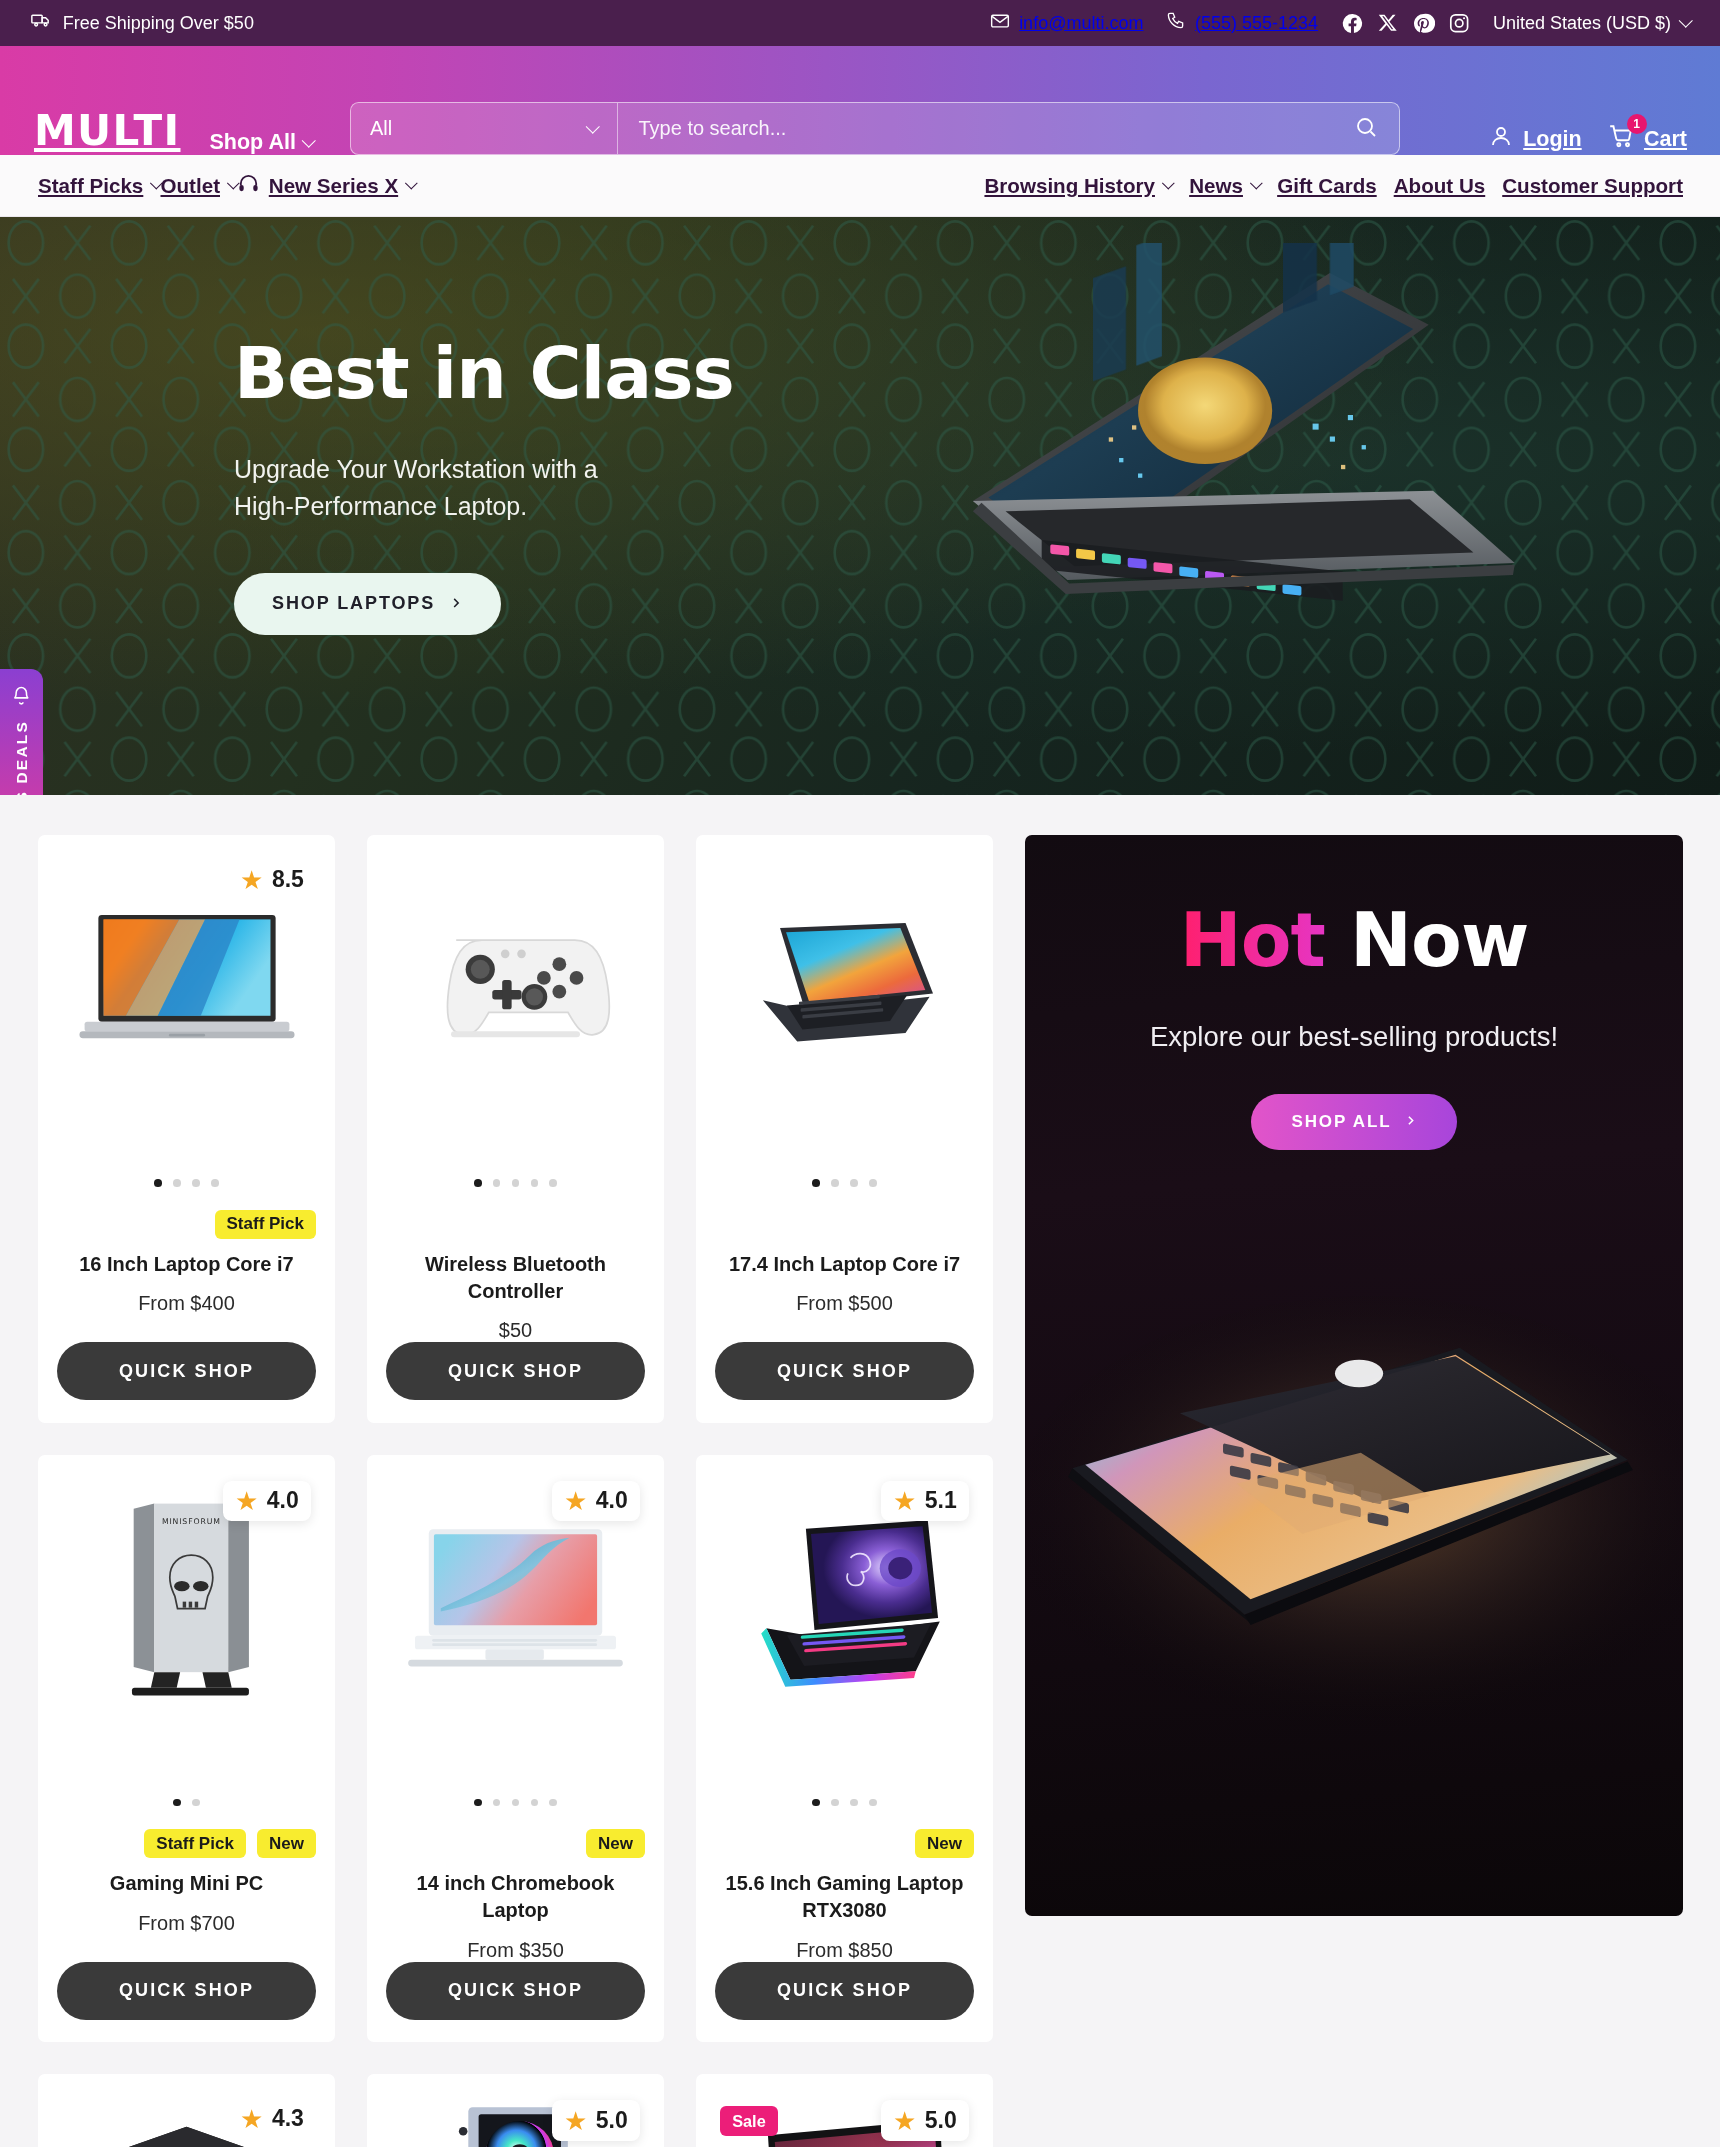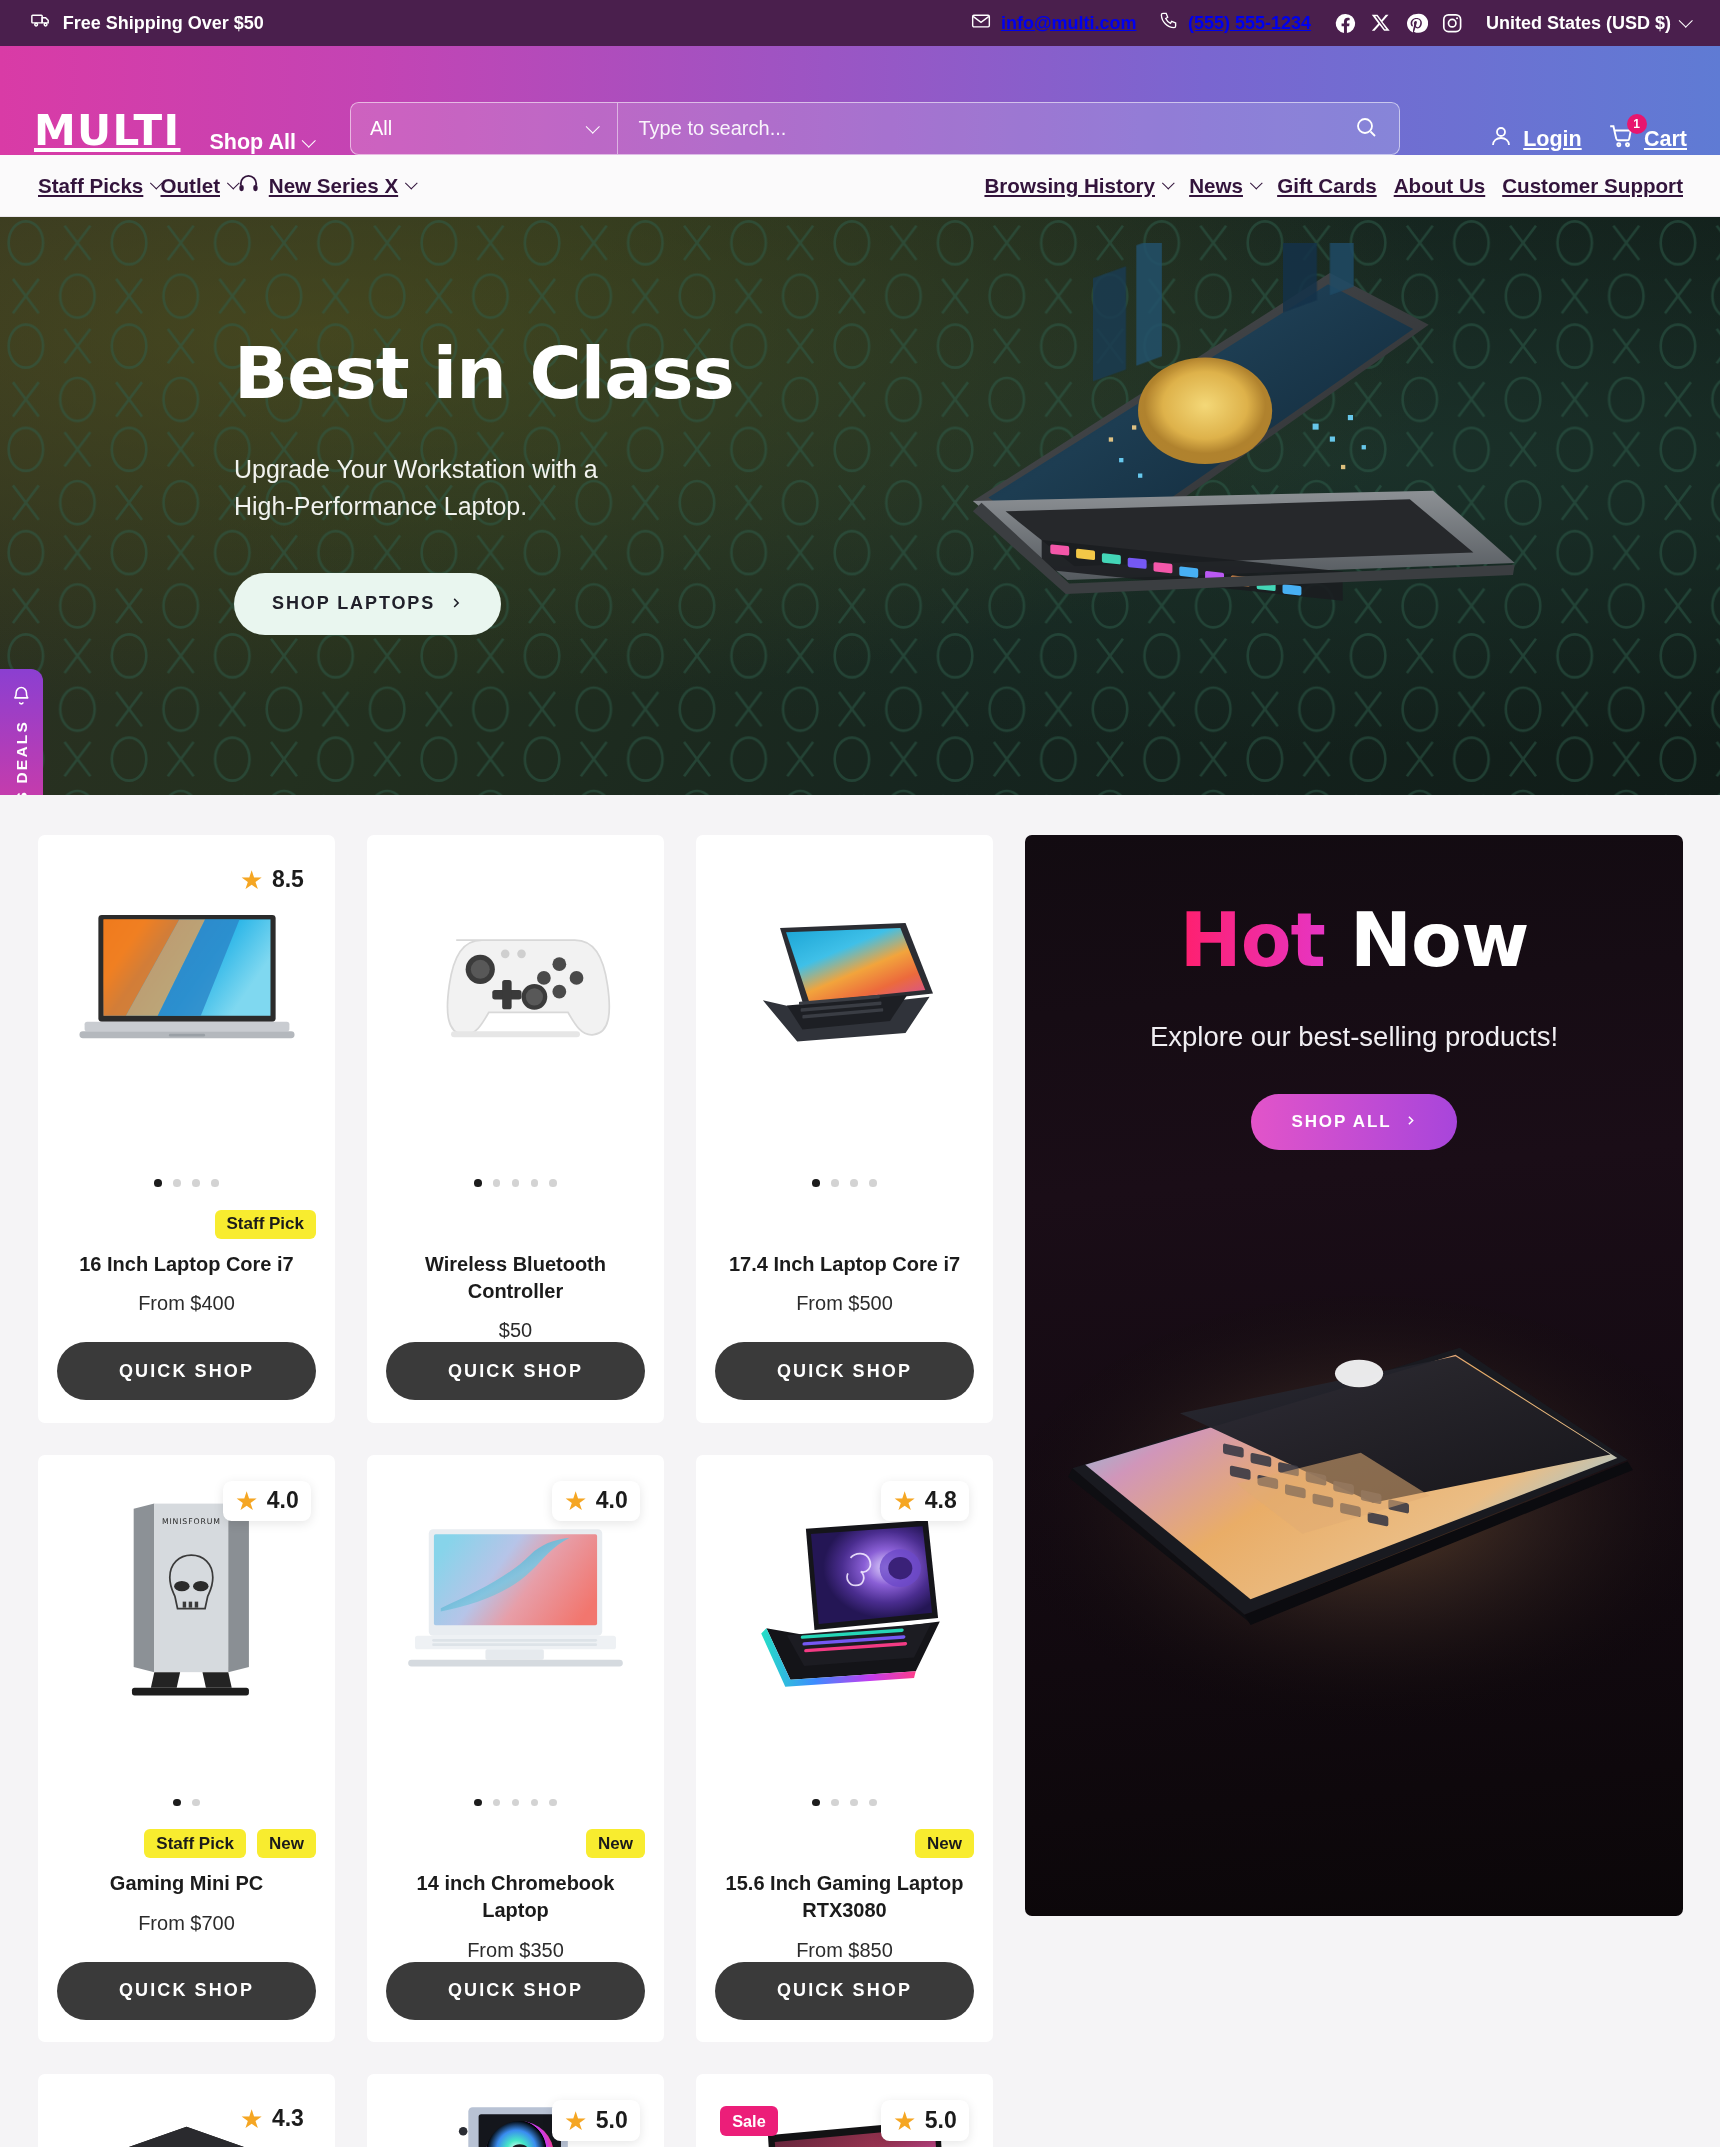--- a/index.html
+++ b/index.html
@@ -14,21 +14,20 @@
   
   .topbar {
     height: 46px;
     background: #4a1f4d;
     display: flex;
     align-items: center;
     padding: 0 31px;
     color: #ffffff;
     font-size: 18px;
     position: relative;
-    font-weight: bold;
   }
   .topbar-left { display: flex; align-items: center; gap: 11.2px; }
   .topbar-right {
     position: absolute; right: 31px; top: 0; height: 46px;
     display: flex; align-items: center; gap: 23px;
   }
   .tb-item { display: flex; align-items: center; gap: 9.5px; font-size: 18px; white-space: nowrap; }
   .tb-socials { display: flex; align-items: center; gap: 13px; }
   .tb-socials svg { display: block; }
   .chev { width: 9.5px; height: 9.5px; border-right: 1.7px solid currentColor; border-bottom: 1.7px solid currentColor; transform: rotate(45deg) translate(-1.7px,-1.7px); }
@@ -714,21 +713,21 @@
       </div>
       <div class="p-title">14 inch Chromebook Laptop</div>
       <div class="p-price">From $350</div>
       <button class="quick-shop">QUICK SHOP</button>
     </div>
 
     <div class="card">
       <div class="card-media">
         <div class="rating">
           <span class="rating-star">★</span>
-          <span class="rating-val">4.8</span>
+          <span class="rating-val">5.1</span>
         </div>
         <svg width="225" height="176" viewBox="0 0 262 205">
           <defs>
             <radialGradient id="vor" cx="62%" cy="42%" r="52%">
               <stop offset="0%" stop-color="#e3d6ff"></stop>
                 <stop offset="35%" stop-color="#8a5fd6"></stop>
               <stop offset="70%" stop-color="#4a2d8f"></stop>
                 <stop offset="100%" stop-color="#241655"></stop>
             </radialGradient>
             <linearGradient id="rgb6" x1="0" y1="0" x2="1" y2="0">

